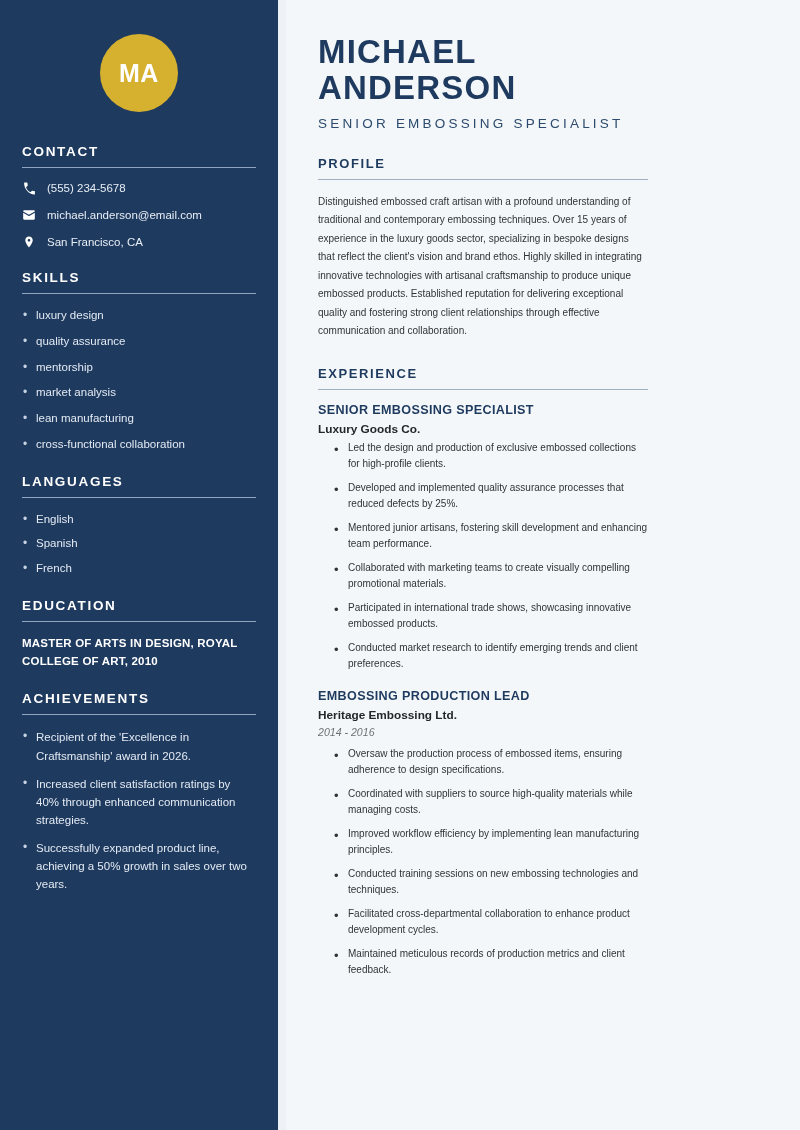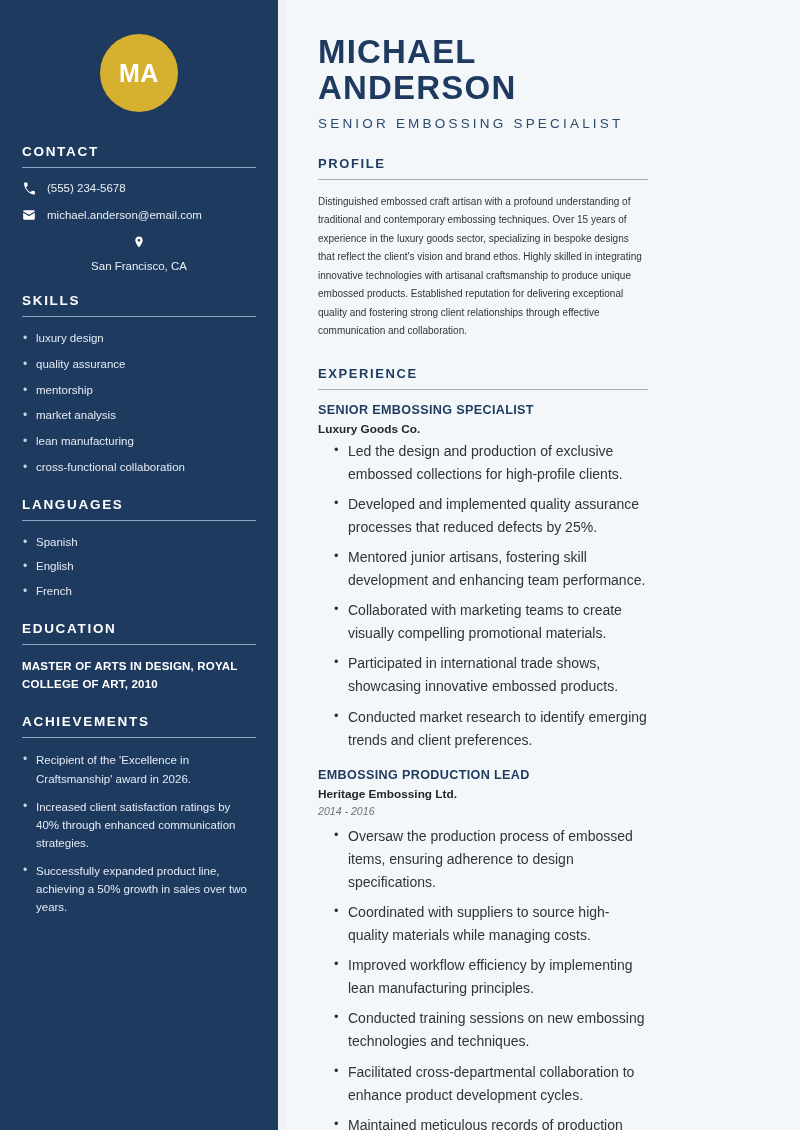--- a/index.html
+++ b/index.html
@@ -65,21 +65,21 @@
   }
 
   .contact-row {
     display: flex;
     align-items: center;
     gap: 11px;
     margin-bottom: 13px;
     color: #e8eef5;
     font-size: 11.5px;
   }
-  .contact-row:last-child { margin-bottom: 3px; flex-direction: column; }
+  .contact-row:last-child { margin-bottom: 3px; }
   .contact-icon {
     width: 14px;
     height: 14px;
     flex: 0 0 14px;
     display: flex;
     align-items: center;
     justify-content: center;
   }
   .contact-icon svg { display: block; }
 
@@ -188,21 +188,21 @@
     color: #6b7177;
     font-size: 10.6px;
     font-style: italic;
     margin-bottom: 8px;
   }
 
   ul.job-bullets { list-style: none; padding-left: 16px; }
   ul.job-bullets li {
     position: relative;
     color: #2f3438;
-    font-size: 14px;
+    font-size: 10px;
     line-height: 1.65;
     padding-left: 14px;
     margin-bottom: 7px;
   }
   ul.job-bullets li:last-child { margin-bottom: 0; }
   ul.job-bullets li::before {
     content: "•";
     position: absolute;
     left: 0;
     top: -1px;
@@ -263,22 +263,22 @@
         <li>market analysis</li>
         <li>lean manufacturing</li>
         <li>cross-functional collaboration</li>
       </ul>
     </section>
 
     <section class="side-section">
       <div class="side-heading">LANGUAGES</div>
       <div class="side-rule"></div>
       <ul class="side-list tight">
+        <li>English</li>
         <li>Spanish</li>
-        <li>English</li>
         <li>French</li>
       </ul>
     </section>
 
     <section class="side-section">
       <div class="side-heading">EDUCATION</div>
       <div class="side-rule"></div>
       <div class="edu-item">MASTER OF ARTS IN DESIGN, ROYAL COLLEGE OF ART, 2010</div>
     </section>
 

